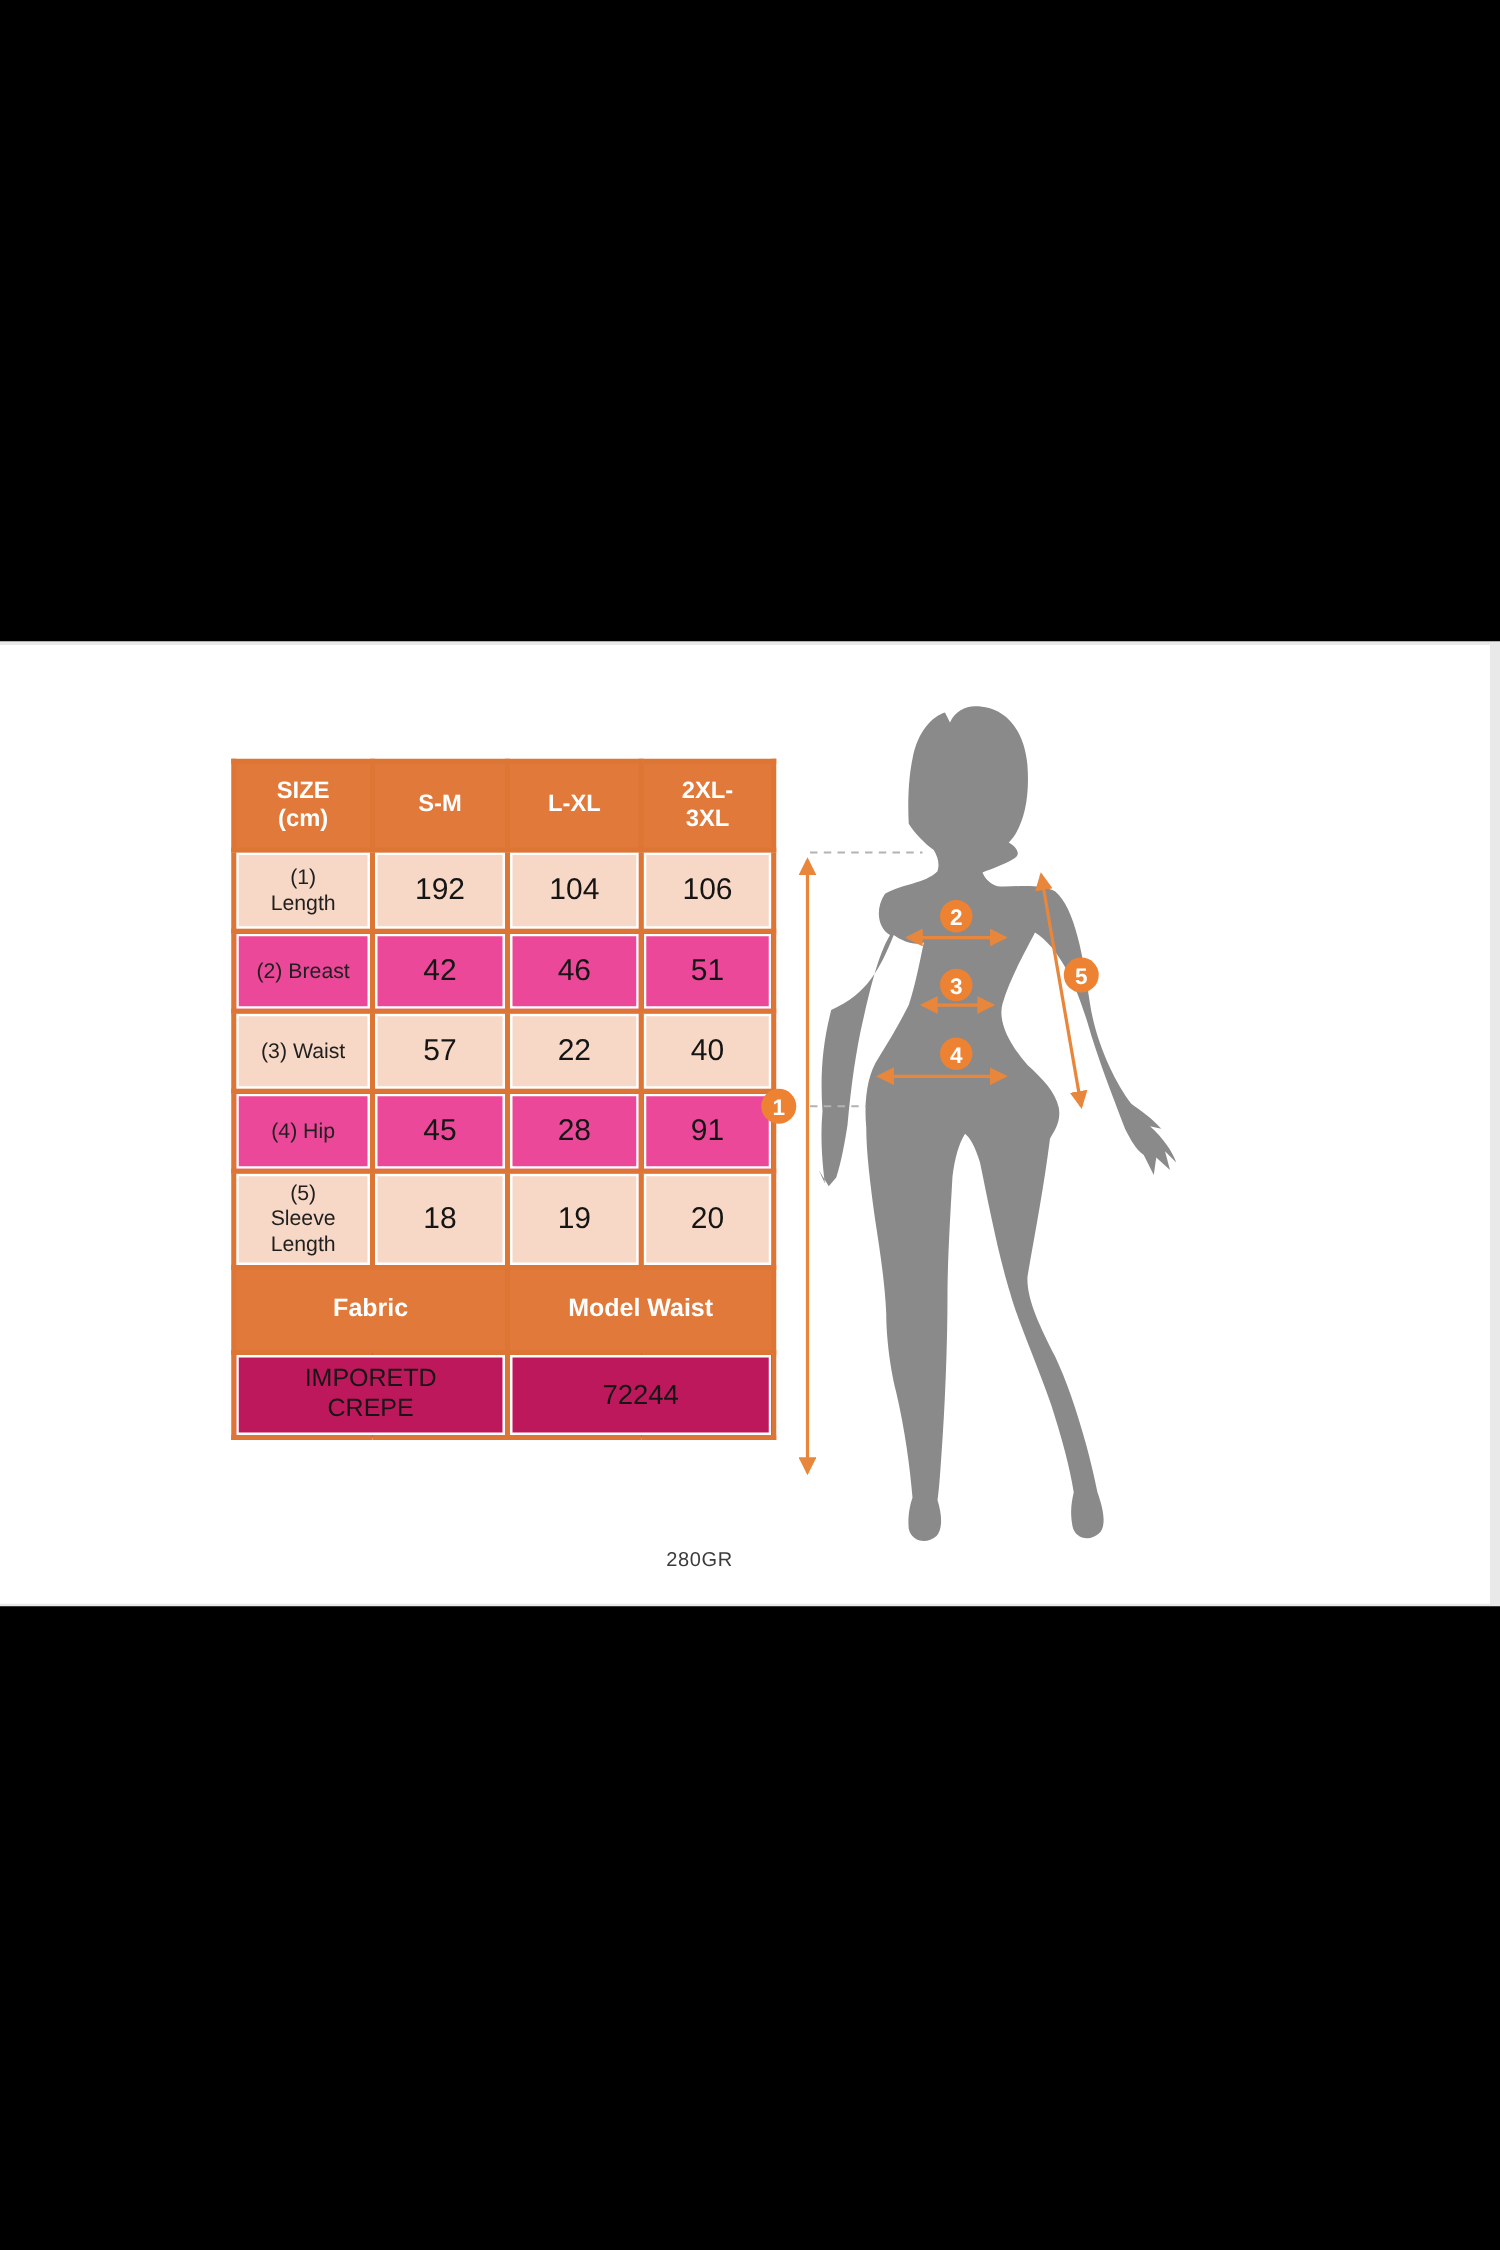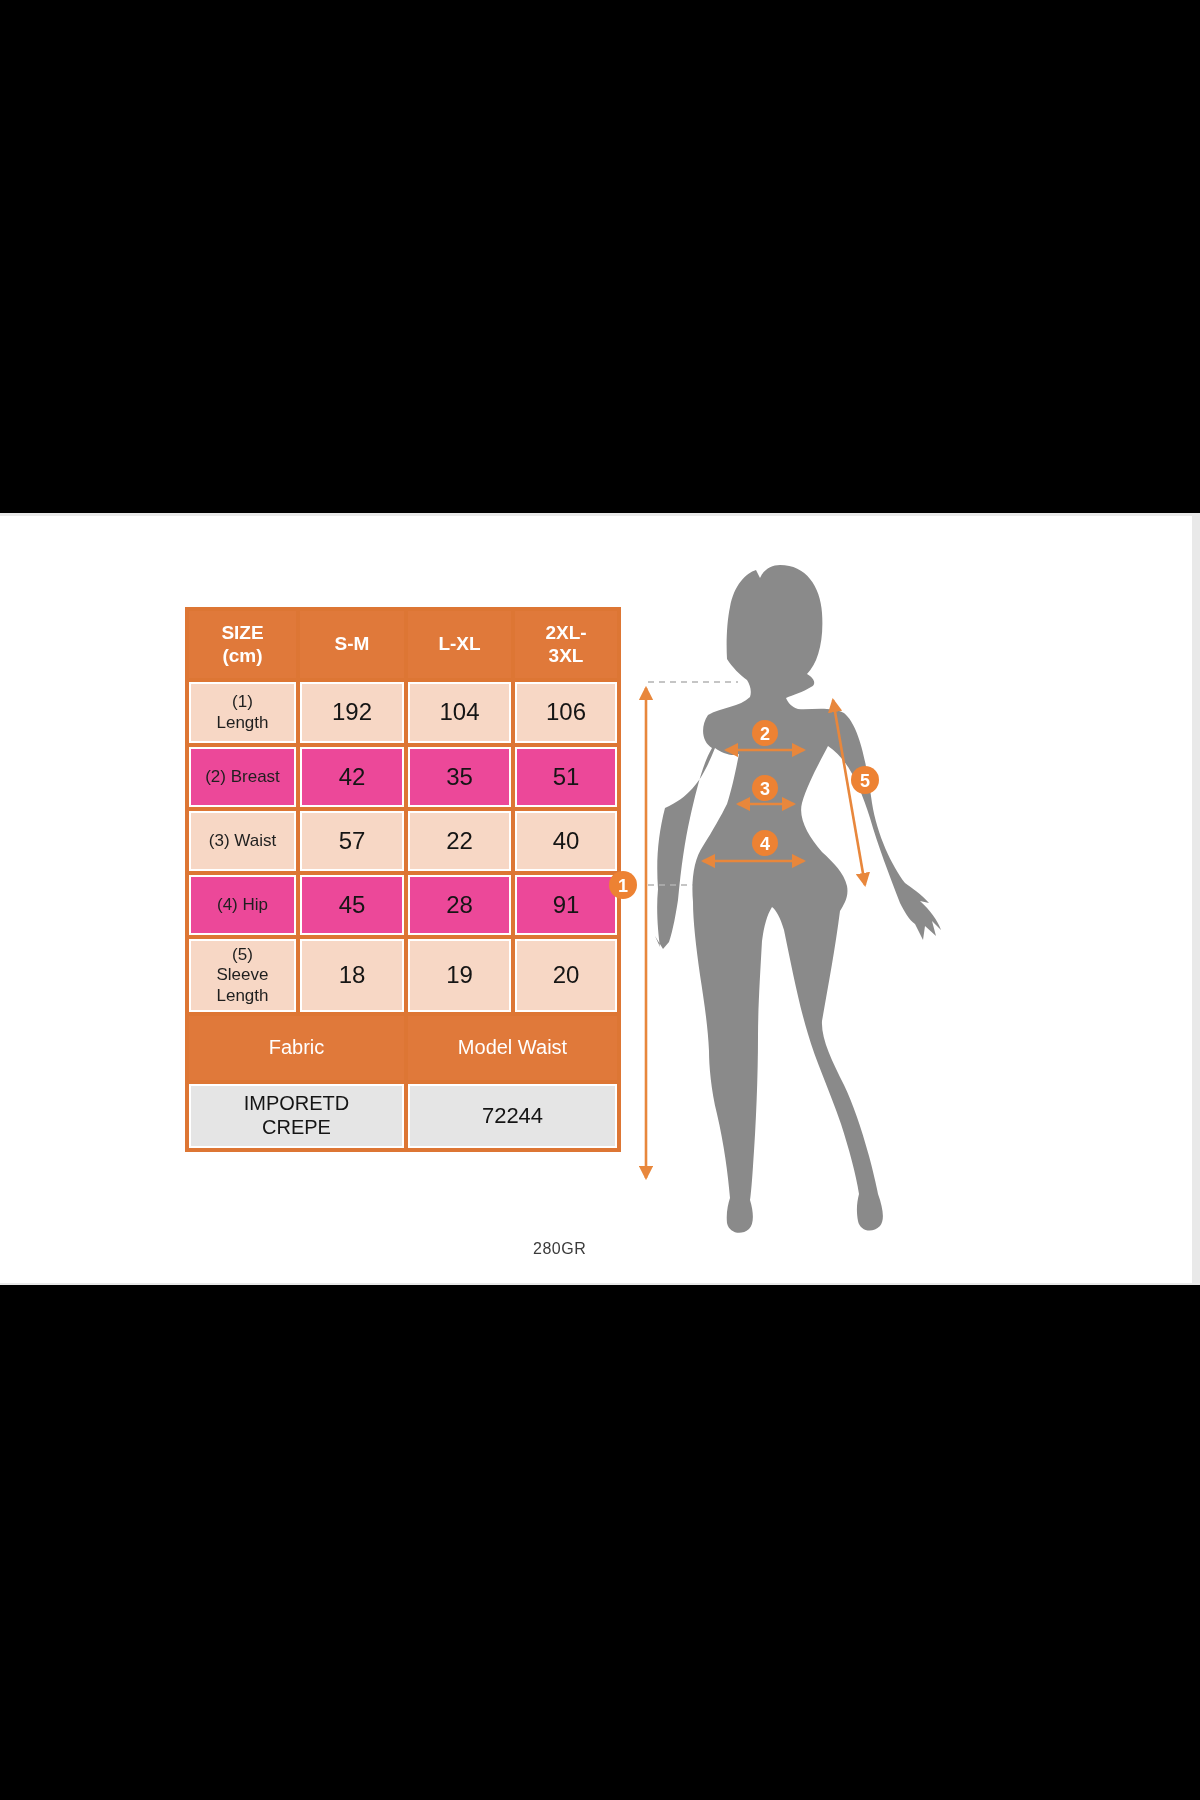--- a/index.html
+++ b/index.html
@@ -24,23 +24,23 @@
     border:4px solid #dd7634;text-align:center;vertical-align:middle;
     padding:0 2px;white-space:pre-line;line-height:1.18;
   }
   th.hdr{
     background:#e0793a;color:#ffffff;font-size:19px;font-weight:bold;height:67px;
   }
   td.lbl{font-size:17px;color:#1f1f1f;}
   td.val{font-size:24px;color:#151515;}
   .rowA{background:#f7d7c5;box-shadow:inset 0 0 0 2px #ffffff;}
   .rowB{background:#ec4899;box-shadow:inset 0 0 0 2px #ffffff;}
-  .rowC{background:#e5e5e5;box-shadow:inset 0 0 0 2px #ffffff;}
+  .rowC{background:#be185d;box-shadow:inset 0 0 0 2px #ffffff;}
   td.footHdr{
-    background:#e0793a;color:#ffffff;font-weight:normal;font-size:20px;height:64px;
+    background:#e0793a;color:#ffffff;font-weight:bold;font-size:20px;height:64px;
   }
   td.fabricVal{font-size:20px;color:#151515;height:64px;}
   td.modelVal{font-size:22px;color:#151515;}
   .h-length{height:65px;}
   .h-std{height:64px;}
   .h-sleeve{height:77px;}
   .weight-note{
     position:absolute;left:533px;top:1240px;width:52px;z-index:2;
     font-size:16px;color:#3b3b3b;text-align:left;letter-spacing:0.5px;
   }
@@ -71,21 +71,21 @@
   <tr class="h-length">
     <td class="lbl rowA">(1)
 Length</td>
     <td class="val rowA">192</td>
     <td class="val rowA">104</td>
     <td class="val rowA">106</td>
   </tr>
   <tr class="h-std">
     <td class="lbl rowB">(2) Breast</td>
     <td class="val rowB">42</td>
-    <td class="val rowB">35</td>
+    <td class="val rowB">46</td>
     <td class="val rowB">51</td>
   </tr>
   <tr class="h-std">
     <td class="lbl rowA">(3) Waist</td>
     <td class="val rowA">57</td>
     <td class="val rowA">22</td>
     <td class="val rowA">40</td>
   </tr>
   <tr class="h-std">
     <td class="lbl rowB">(4) Hip</td>

